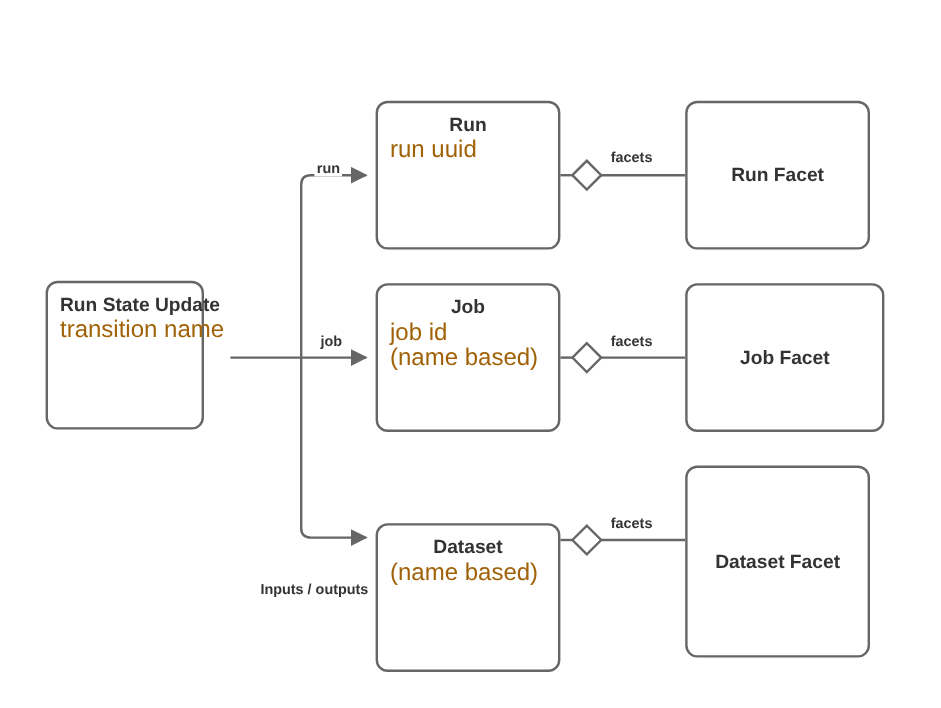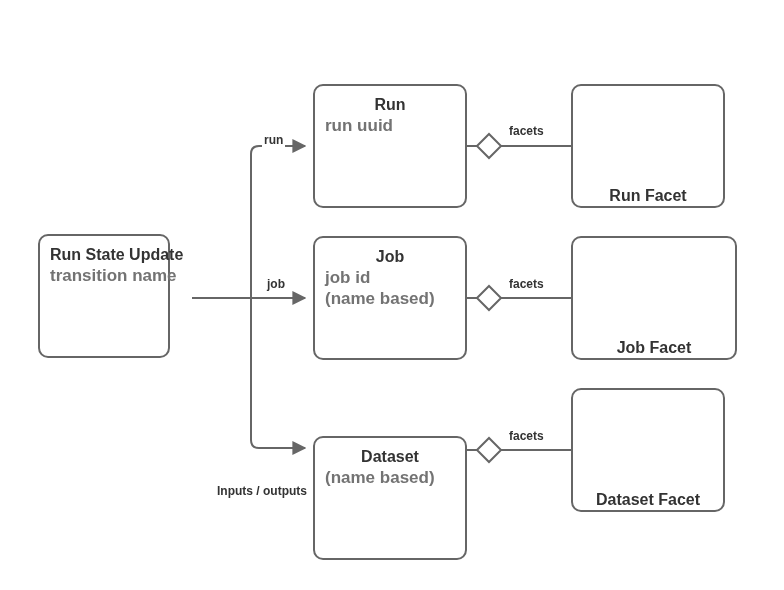--- a/index.html
+++ b/index.html
@@ -30,25 +30,24 @@
     background: #ffffff;
   }
   .node-title {
     font-weight: bold;
     font-size: 16px;
     color: #333333;
     line-height: 21px;
     white-space: nowrap;
   }
   .node-attr {
-    font-size: 17px;
-    color: #737373;
+    font-size: 20px;
+    color: #a16207;
     line-height: 21px;
     white-space: nowrap;
-    font-weight: bold;
   }
   
   .entity .node-inner {
     padding: 8px 10px 0 10px;
   }
   .entity .node-title {
     text-align: center;
   }
   .entity .node-attr {
     text-align: left;
@@ -59,21 +58,21 @@
   }
   .source .node-title {
     text-align: left;
   }
   .source .node-attr {
     text-align: left;
   }
   
   .facet {
     display: flex;
-    align-items: flex-end;
+    align-items: center;
     justify-content: center;
   }
   .facet .node-title {
     text-align: center;
   }
   .edge-label {
     position: absolute;
     font-size: 12px;
     font-weight: bold;
     color: #333333;
@@ -145,21 +144,21 @@
   </div>
 
   <div class="node facet" style="left:571px; top:84px; width:154px; height:124px;">
     <div class="node-title">Run Facet</div>
   </div>
 
   <div class="node facet" style="left:571px; top:236px; width:166px; height:124px;">
     <div class="node-title">Job Facet</div>
   </div>
 
-  <div class="node facet" style="left:571px; top:388px; width:154px; height:124px;">
+  <div class="node facet" style="left:571px; top:388px; width:154px; height:160px;">
     <div class="node-title">Dataset Facet</div>
   </div>
 
   <div class="edge-label" style="left:262px; top:133px;">run</div>
 
   <div class="edge-label" style="left:265px; top:277px;">job</div>
 
   <div class="edge-label" style="left:215px; top:452px;margin-top:32px;">Inputs / outputs</div>
 
   <div class="edge-label" style="left:507px; top:124px;">facets</div>

